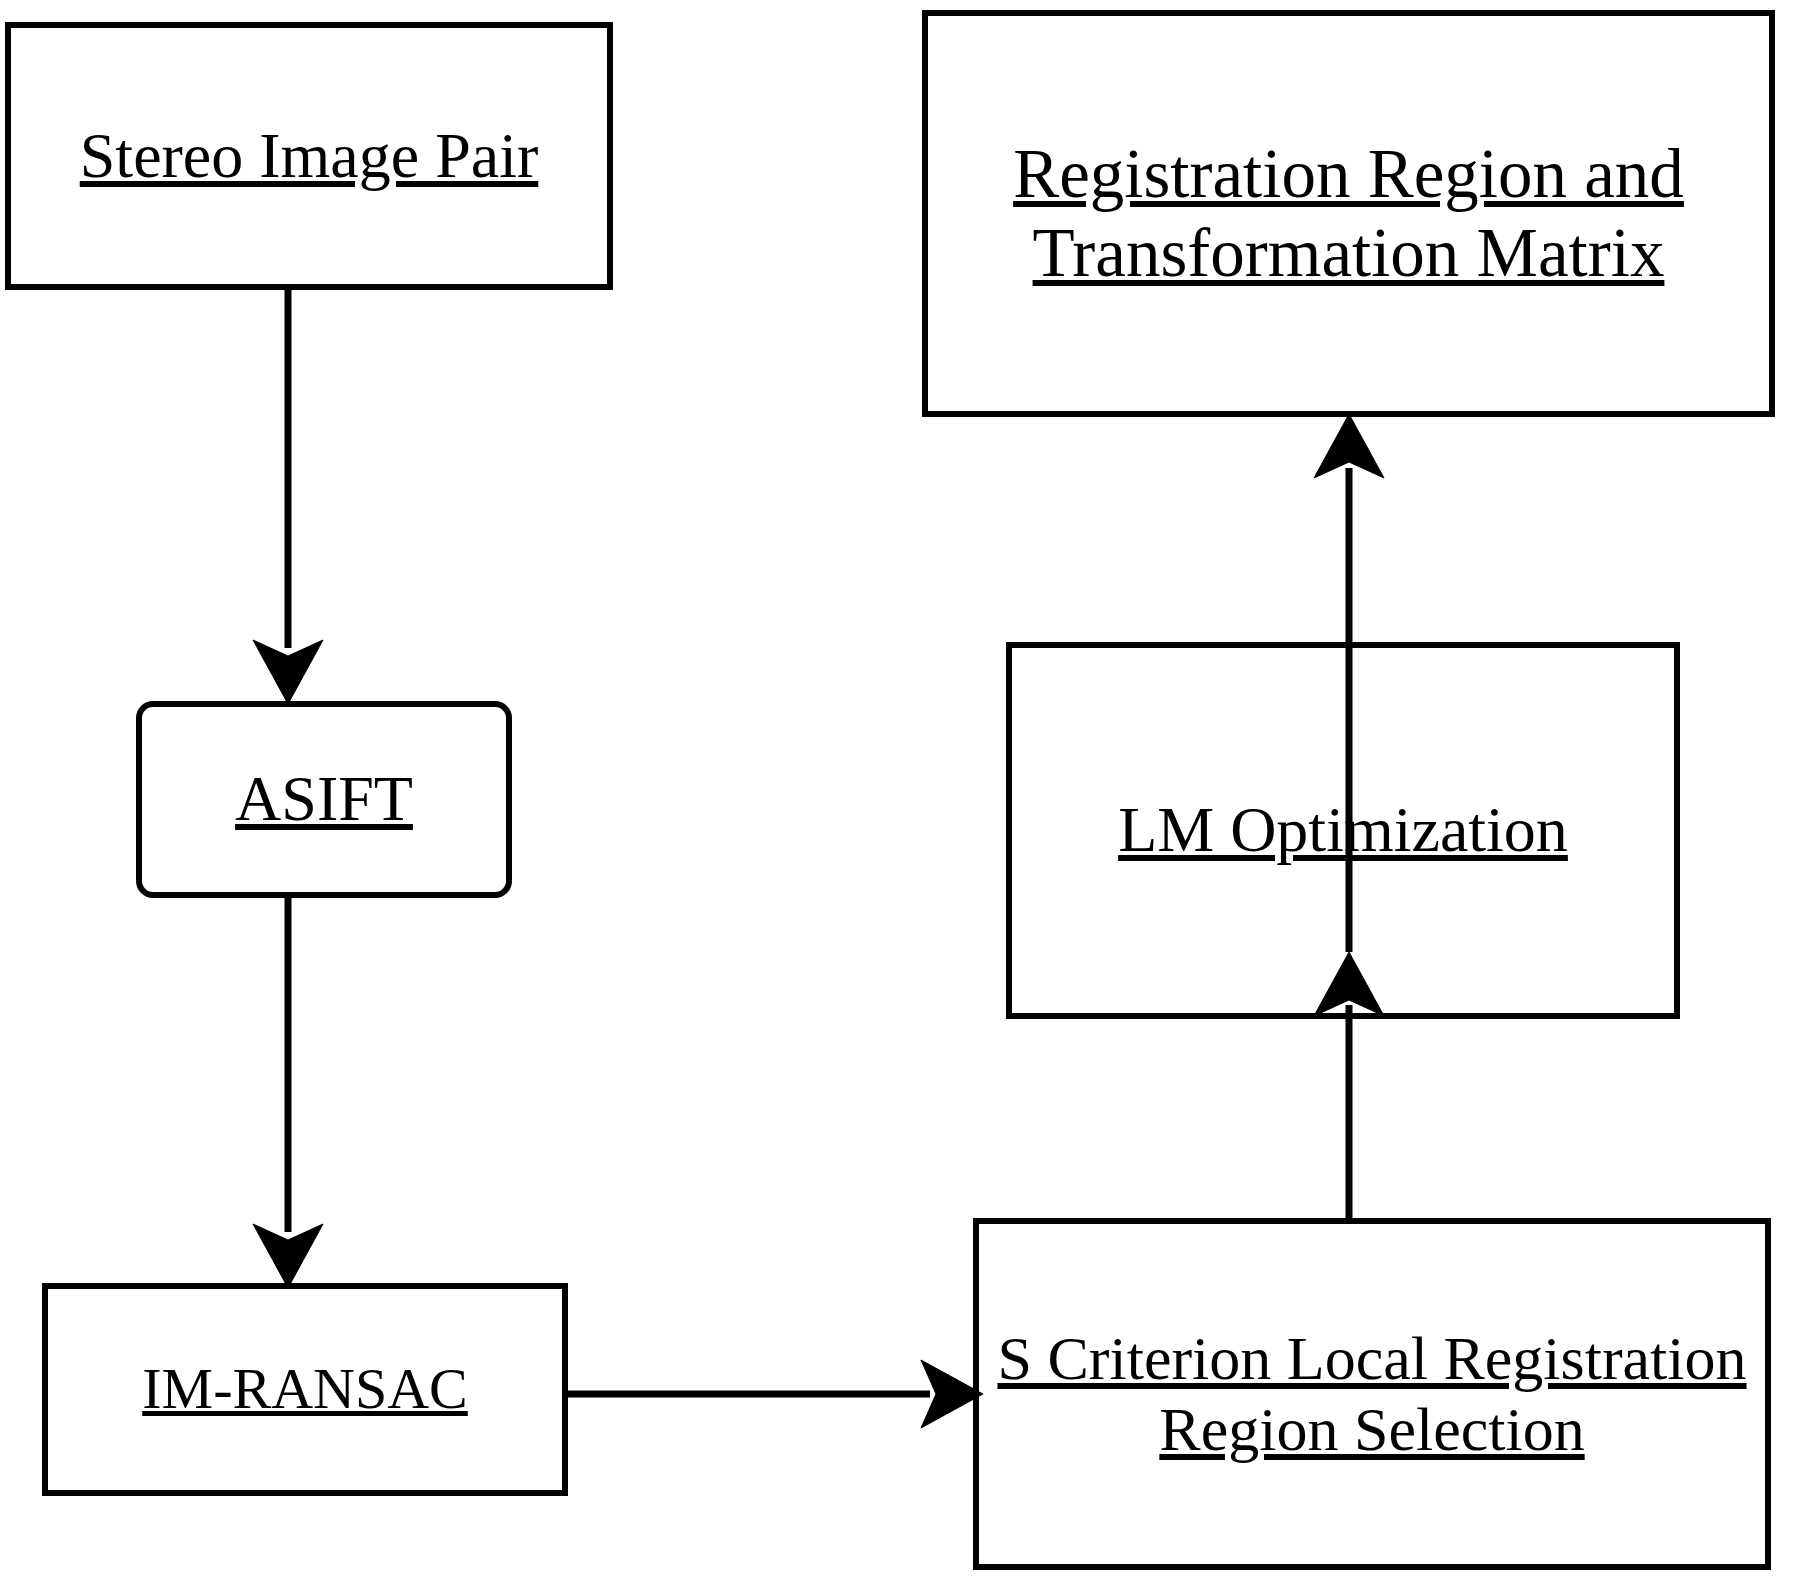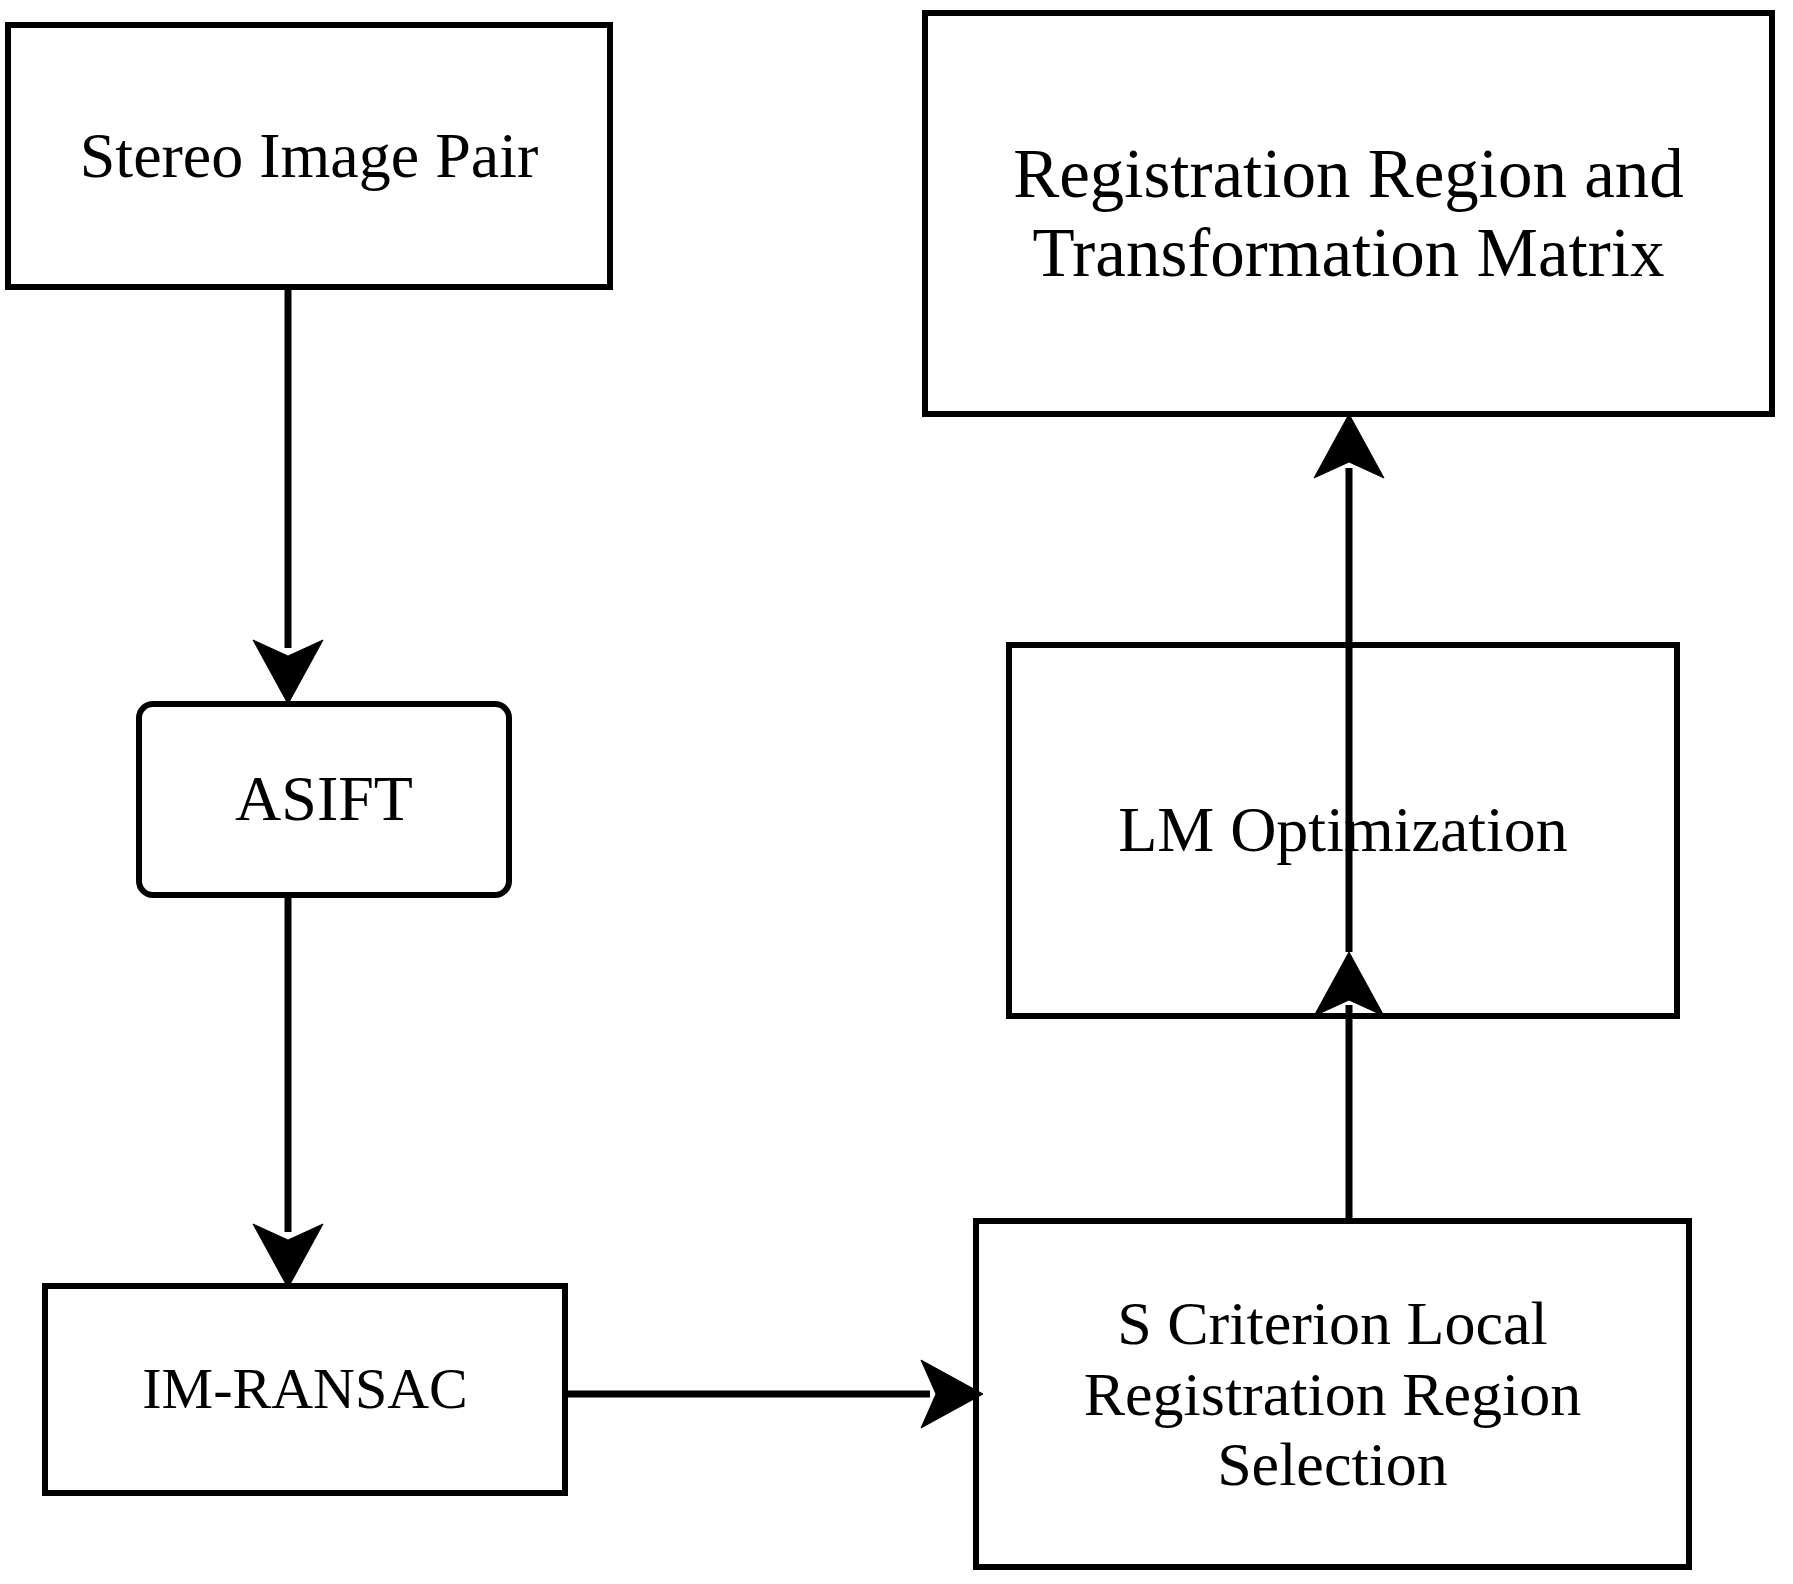--- a/index.html
+++ b/index.html
@@ -21,20 +21,21 @@
     box-sizing: border-box;
     background: #ffffff;
     border: 6px solid #000000;
     display: flex;
     align-items: center;
     justify-content: center;
     text-align: center;
     color: #000000;
     line-height: 1.14;
     padding: 0 10px;
+    text-decoration: underline;
   }
   .node .label {
     display: block;
     width: 100%;
   }
 
   
   #node-stereo-image-pair {
     left: 5px; top: 22px; width: 608px; height: 268px;
     font-size: 64px;
@@ -51,21 +52,21 @@
   #node-registration-output {
     left: 922px; top: 10px; width: 853px; height: 407px;
     font-size: 69px;
     text-align: center;
   }
   #node-lm-optimization {
     left: 1006px; top: 642px; width: 674px; height: 377px;
     font-size: 64px;
   }
   #node-s-criterion {
-    left: 973px; top: 1218px; width: 719px; height: 352px;
+    left: 973px; top: 1218px; width: 798px; height: 352px;
     font-size: 62px;
   }
 
   
   #connectors {
     position: absolute;
     left: 0; top: 0;
     width: 1793px;
     height: 1584px;
     pointer-events: none;

